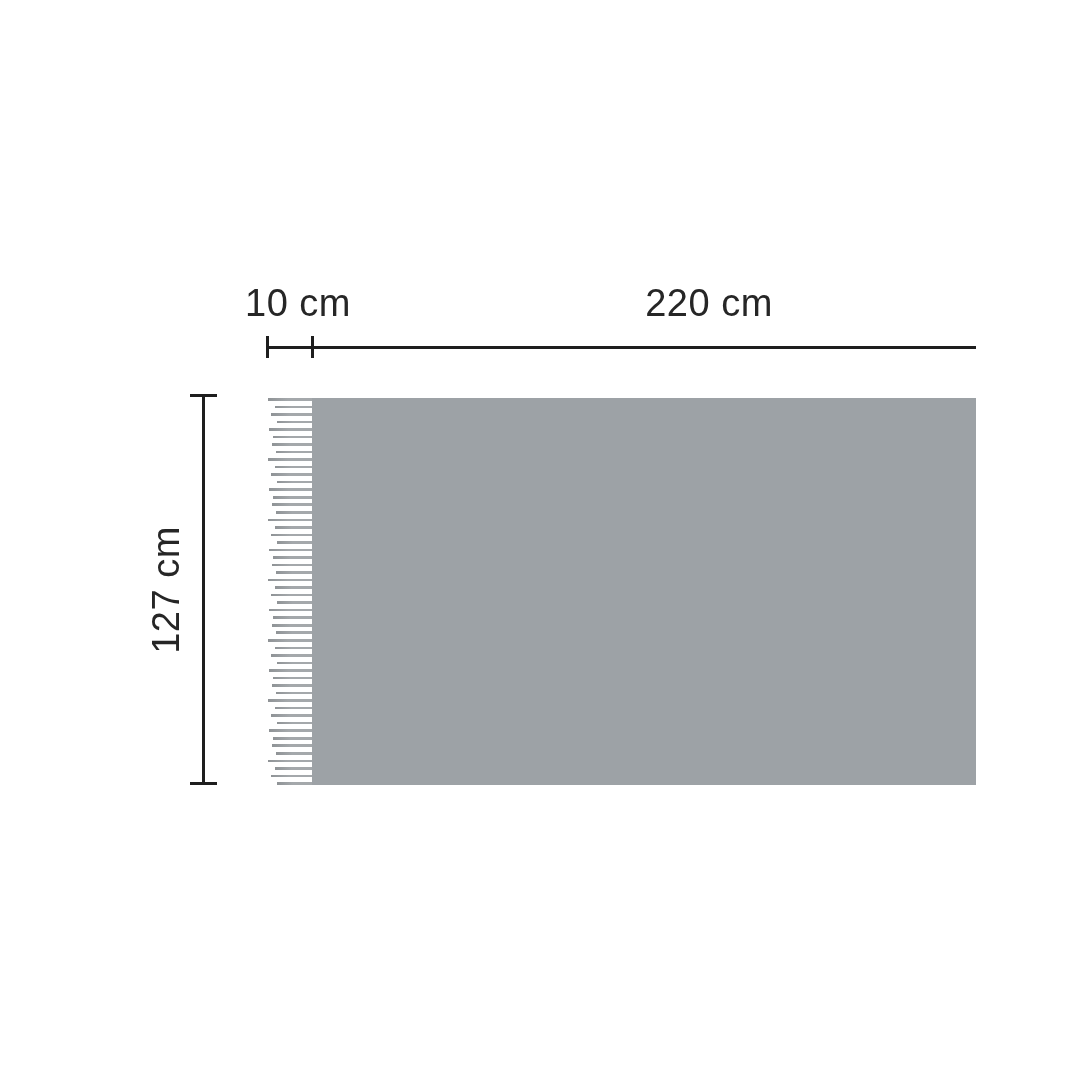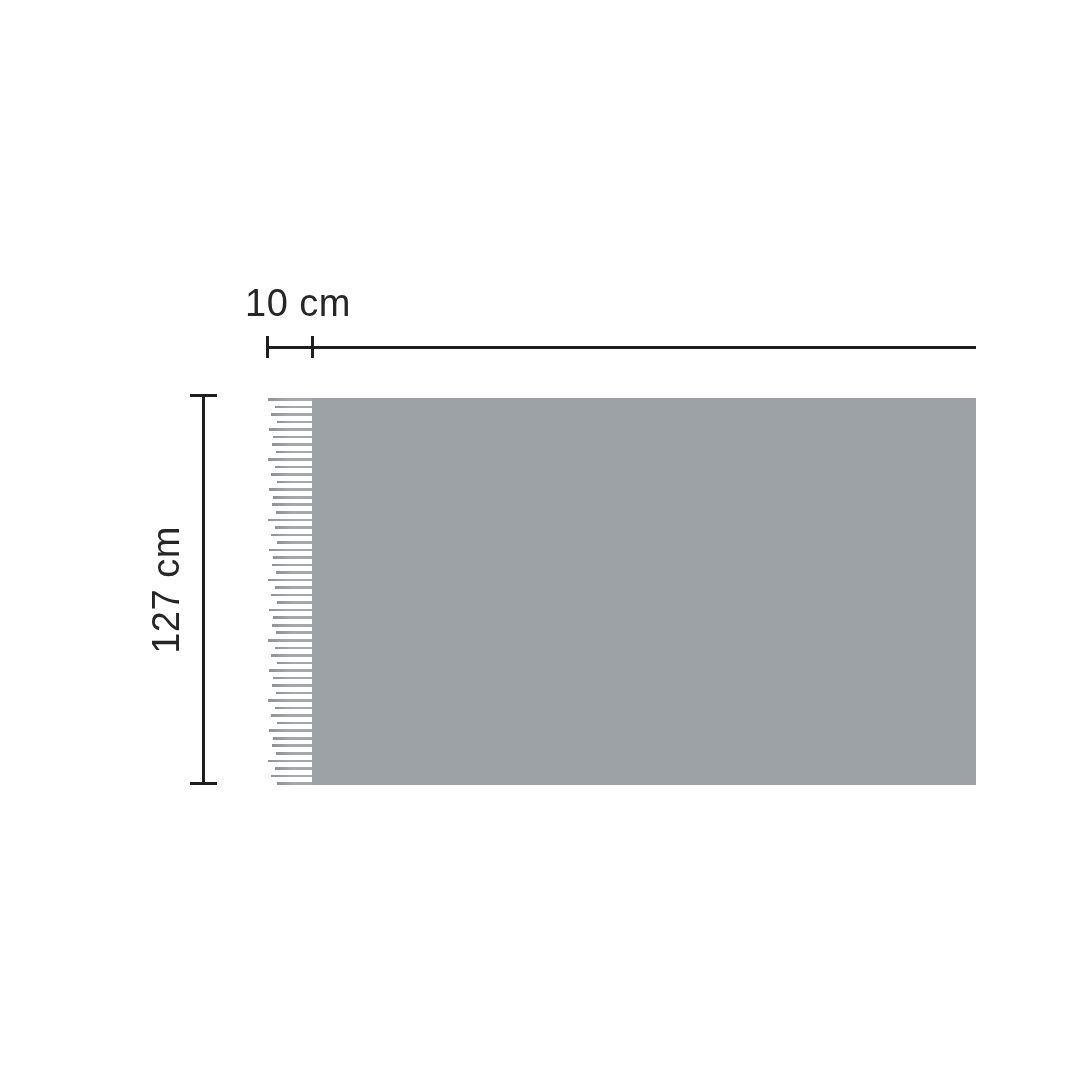--- a/index.html
+++ b/index.html
@@ -108,20 +108,21 @@
       var(--fringe-tip, #8f9396) 100%);
   }
 </style>
 </head>
 <body>
 
 <div class="canvas">
 
   <div class="dim-label label-fringe-width">10 cm</div>
 
+  <div class="dim-label label-blanket-width">220 cm</div>
 
   <div class="dim-label label-blanket-height">127 cm</div>
 
   <div class="hline"></div>
   <div class="tick vtick tick-left"></div>
   <div class="tick vtick tick-middle"></div>
   <div class="tick vtick tick-right"></div>
 
   <div class="vline"></div>
   <div class="tick htick tick-top"></div>

